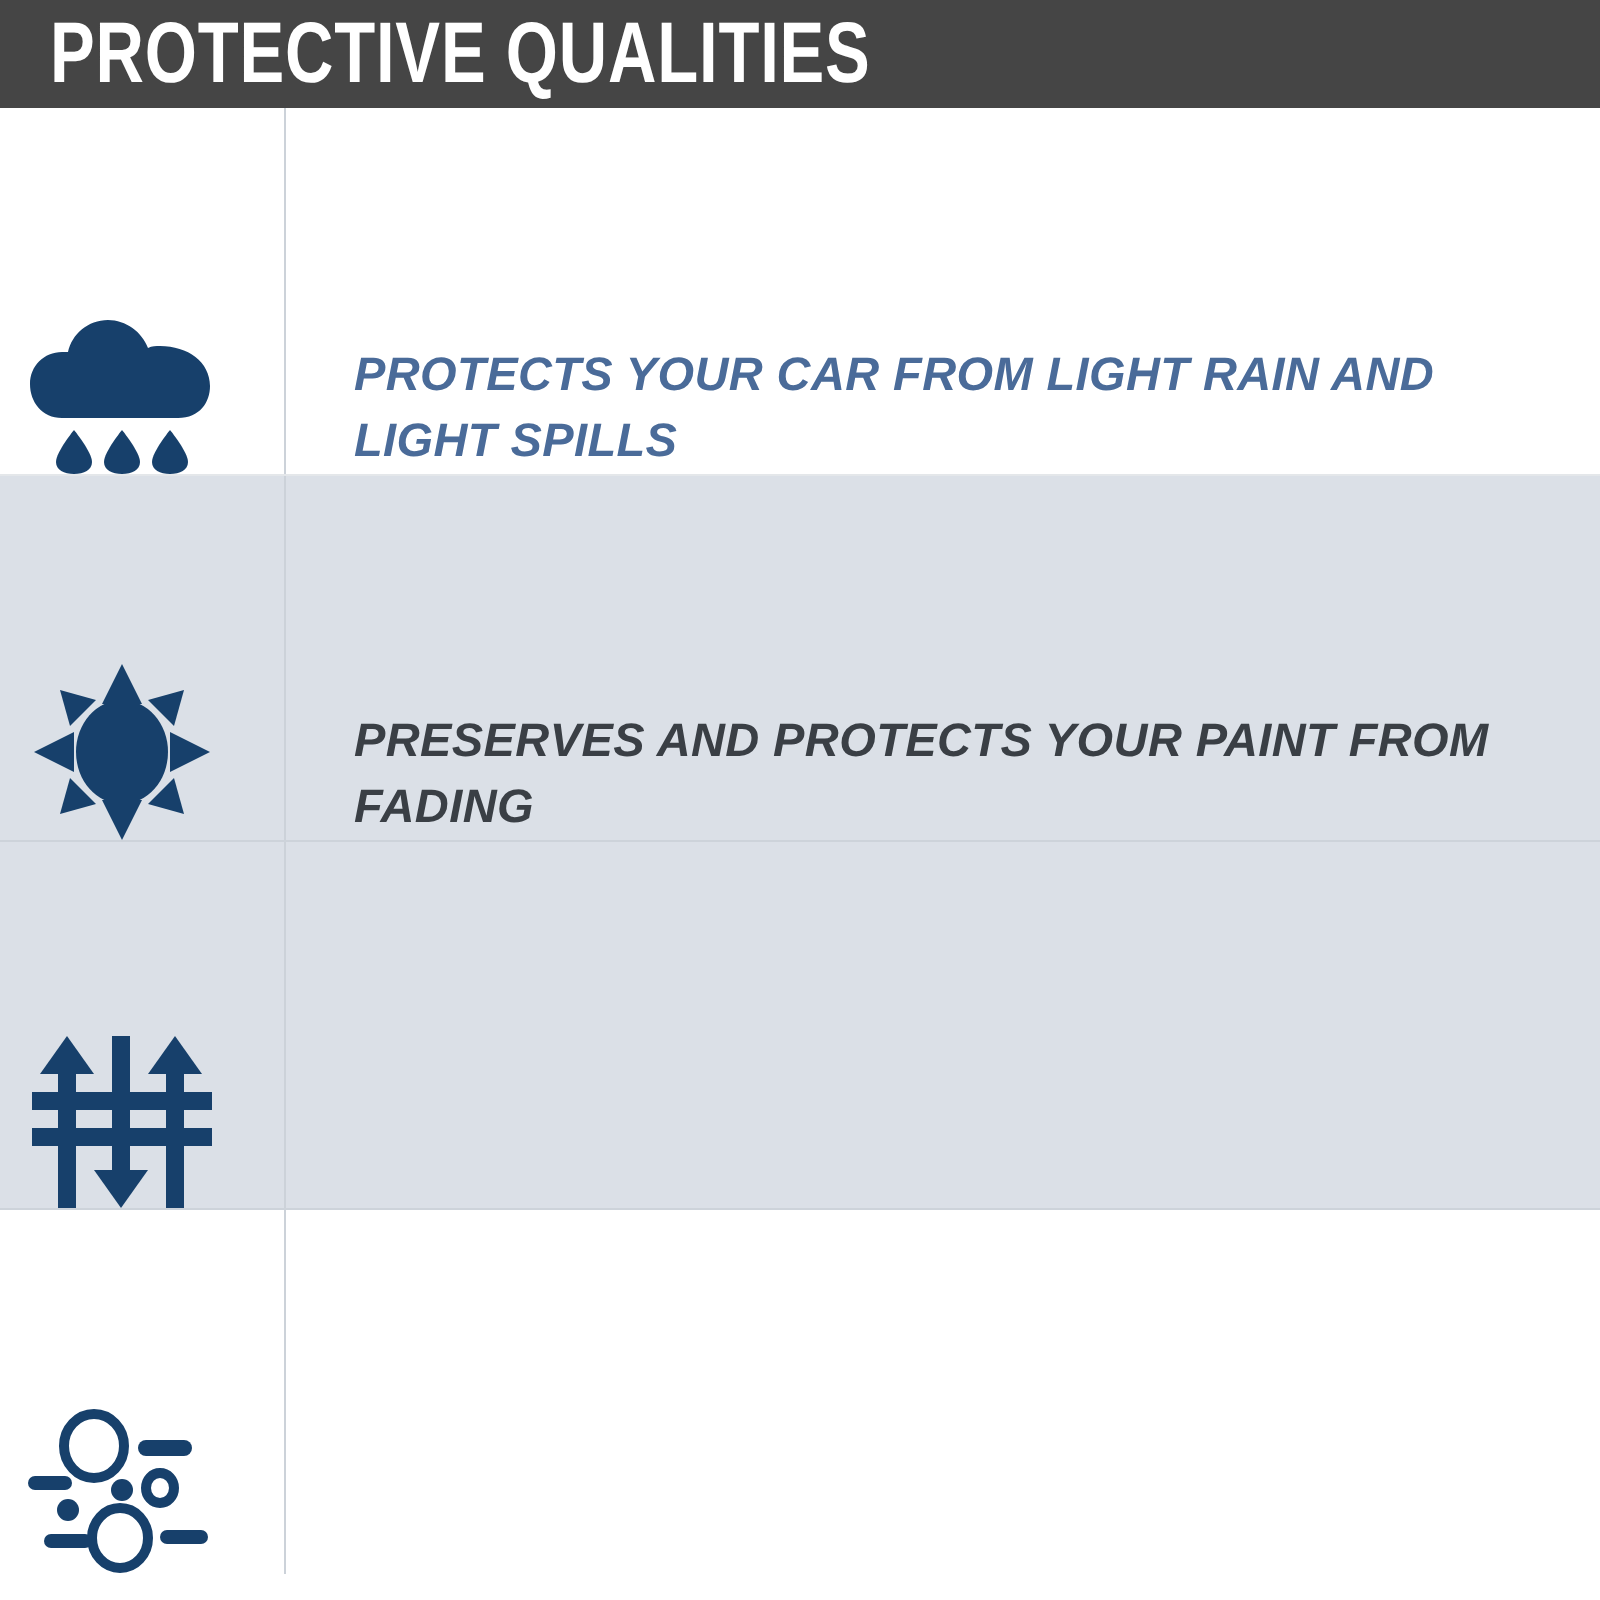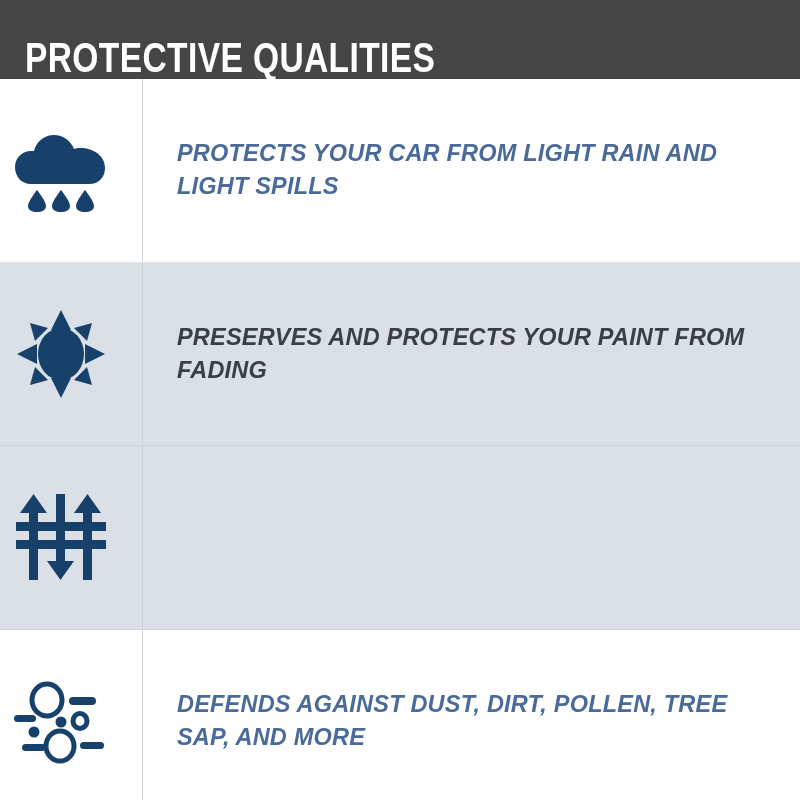--- a/index.html
+++ b/index.html
@@ -16,24 +16,24 @@
   .infographic {
     width: 800px;
     height: 800px;
     position: relative;
     background: #ffffff;
     box-sizing: border-box;
   }
 
   
   .header {
-    height: 79px;
+    height: 54px;
     background: #454545;
     display: flex;
-    align-items: flex-end;
+    align-items: center;
     padding-left: 25px;
     box-sizing: border-box;
   }
   .header-title {
     color: #ffffff;
     font-family: "Liberation Sans Narrow", "Liberation Sans", sans-serif;
     font-weight: 700;
     font-size: 43px;
     line-height: 43px;
     letter-spacing: 0.5px;
@@ -44,21 +44,21 @@
 
   
   .rows {
     height: 733px;
     display: flex;
     flex-direction: column;
   }
   .row {
     flex: 1 1 0;
     display: flex;
-    align-items: center;
+    align-items: flex-end;
     position: relative;
     border-bottom: 1px solid #e4e7ea;
     box-sizing: border-box;
     gap: 20px;
   }
   .row:last-child { border-bottom: none; }
   .row.alt {
     background: #dbe0e7;
     border-bottom: 1px solid #cdd3da;
   }
@@ -199,20 +199,17 @@
               <rect x="55" y="19" width="27" height="8" rx="4"></rect>
               <rect x="8" y="66" width="24" height="7" rx="3.5"></rect>
               <rect x="66" y="64" width="24" height="7" rx="3.5"></rect>
               <circle cx="47" cy="44" r="5.5"></circle>
               <circle cx="20" cy="54" r="5.5"></circle>
             </g>
           </svg>
         </span>
       </div>
       <div class="divider"></div>
-      <div class="text-cell">
-        <div class="row-text">DEFENDS AGAINST DUST, DIRT, POLLEN, TREE SAP, AND MORE</div>
-      </div>
     </div>
 
 
   </div>
 </div>
 
 </body></html>

